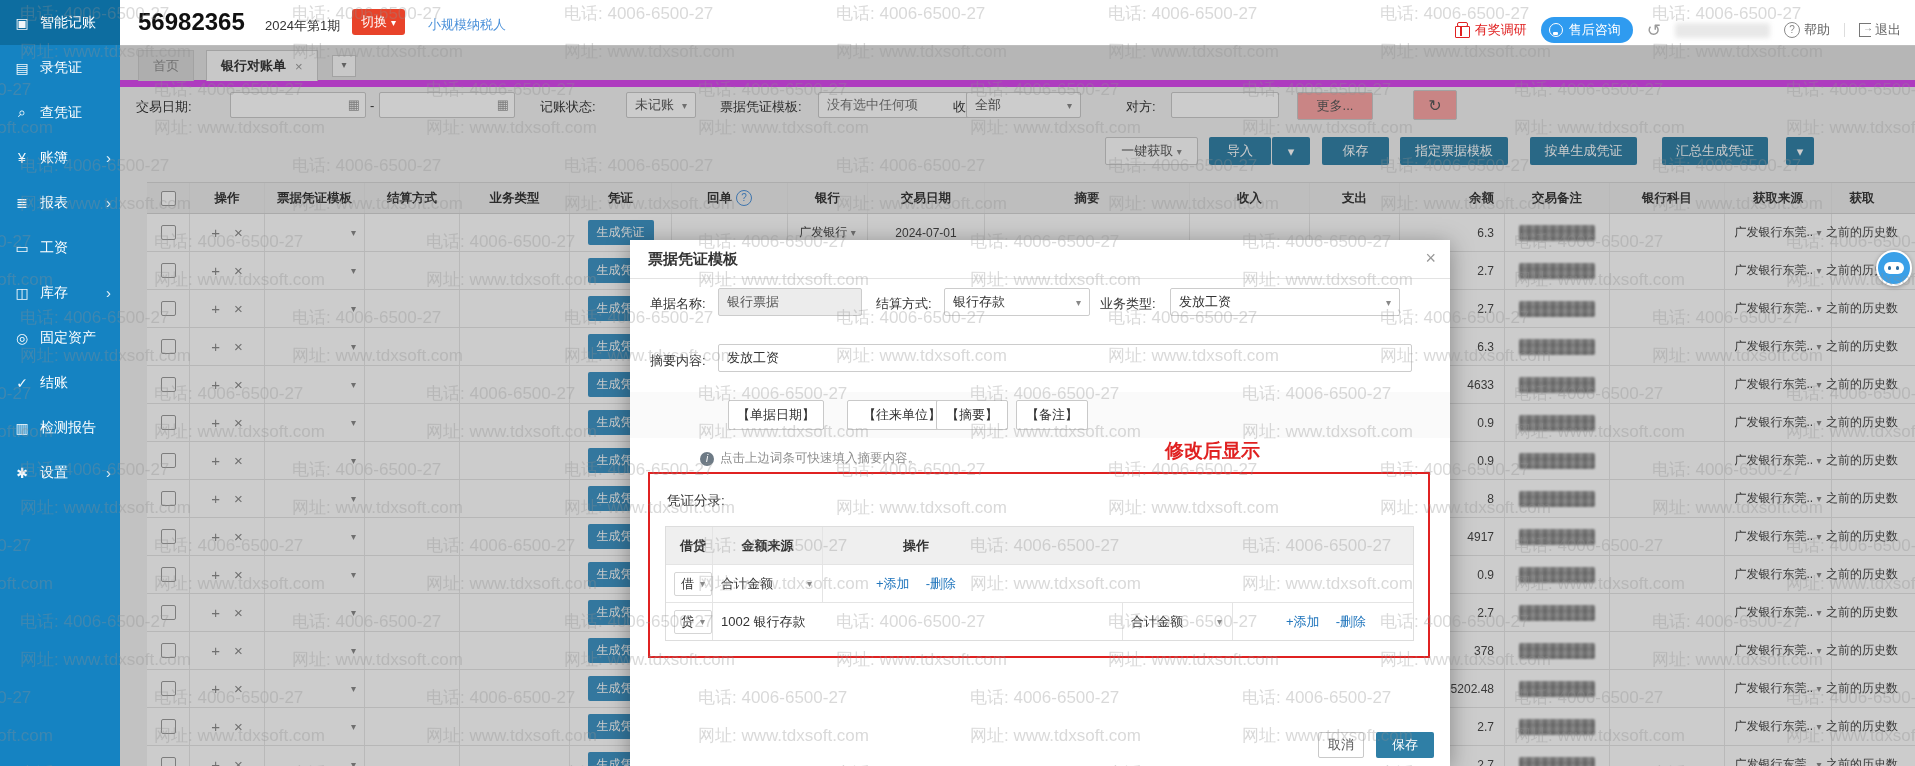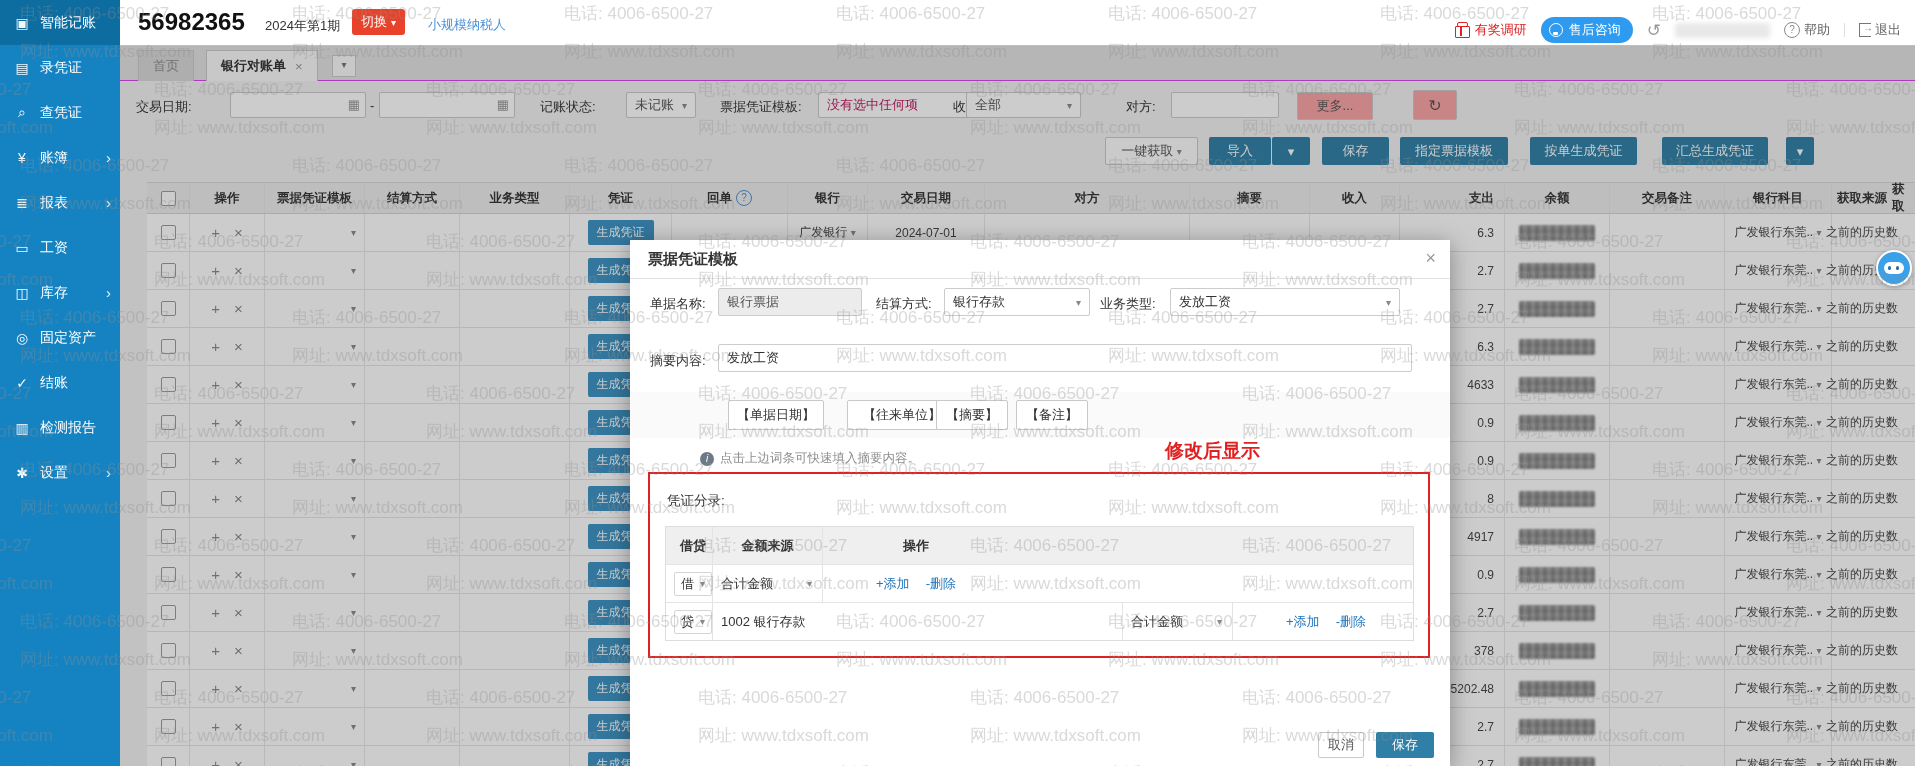--- a/index.html
+++ b/index.html
@@ -33,21 +33,21 @@
   .undo-ic{font-size:17px;color:#9a9a9a;cursor:pointer;}
   .name-blur{width:95px;height:15px;border-radius:3px;background:#e8e8e8;filter:blur(2.5px);}
   .help,.logout{display:flex;align-items:center;gap:4px;font-size:13px;color:#666;cursor:pointer;}
   .qcirc{display:inline-block;width:14px;height:14px;border:1px solid #8a8a8a;border-radius:50%;
          font-size:10px;line-height:14px;text-align:center;color:#8a8a8a;}
   .vdiv{width:1px;height:14px;background:#ddd;}
   .door{display:inline-block;width:11px;height:12px;border:1.5px solid #777;border-right:none;position:relative;}
   .door:after{content:"→";position:absolute;left:3px;top:-2px;font-size:10px;color:#777;}
   
   .tabs-row{position:absolute;left:120px;top:45px;right:0;height:35px;background:#e3e3e3;z-index:1;
-            border-bottom:1px solid #d946ef;}
+            border-bottom:7px solid #d946ef;}
   .tab{position:absolute;top:5px;height:30px;display:flex;align-items:center;font-size:13px;padding:0 14px;cursor:pointer;}
   .tab.home{left:18px;color:#8b8b8b;background:#d9d9d9;border:1px solid #c9c9c9;border-bottom:none;}
   .tab.active{left:86px;background:#fafafa;color:#333;font-weight:bold;border:1px solid #c9c9c9;border-bottom:none;gap:9px;}
   .tab .x{font-weight:normal;color:#999;font-size:13px;}
   .tab-caret{position:absolute;left:212px;top:10px;width:22px;height:20px;background:#fafafa;border:1px solid #c9c9c9;
              text-align:center;line-height:18px;color:#777;font-size:10px;cursor:pointer;}
   
   .filter-row{position:absolute;left:120px;top:80px;right:0;height:58px;background:#f2f2f2;}
   .filter-row .lbl{position:absolute;top:18px;font-size:13px;color:#333;}
   .inp{position:absolute;top:12px;height:26px;background:#fff;border:1px solid #c9c9c9;border-radius:2px;box-sizing:border-box;}
@@ -249,21 +249,21 @@
     <span class="inp" style="left:259px;width:136px">
       <span class="cal">▦</span>
       </span>
     <span class="lbl" style="left:420px">记账状态:</span>
     <span class="sel" style="left:506px;width:70px">
       <span>未记账</span>
         <span class="caret">▾</span>
       </span>
     <span class="lbl" style="left:500px;left:600px">票据凭证模板:</span>
     <span class="sel" style="left:598px;width:212px;left:698px">
-      <span style="color:#be185d">没有选中任何项</span>
+      <span style="color:#737373">没有选中任何项</span>
         <span class="caret">▾</span>
       </span>
     <span class="lbl" style="left:833px">收支:</span>
     <span class="sel" style="left:846px;width:115px">
       <span>全部</span>
         <span class="caret">▾</span>
       </span>
     <span class="lbl" style="left:1006px">对方:</span>
     <span class="inp" style="left:1051px;width:108px"></span>
     <button class="btn-light more-btn">更多...</button>
@@ -305,23 +305,20 @@
         </div>
         <div>
           <span>回单</span>
           <span class="qmark">?</span>
         </div>
         <div>
           <span>银行</span>
         </div>
         <div>
           <span>交易日期</span>
-        </div>
-        <div>
-          <span>对方</span>
         </div>
         <div>
           <span>摘要</span>
         </div>
         <div>
           <span>收入</span>
         </div>
         <div>
           <span>支出</span>
         </div>

